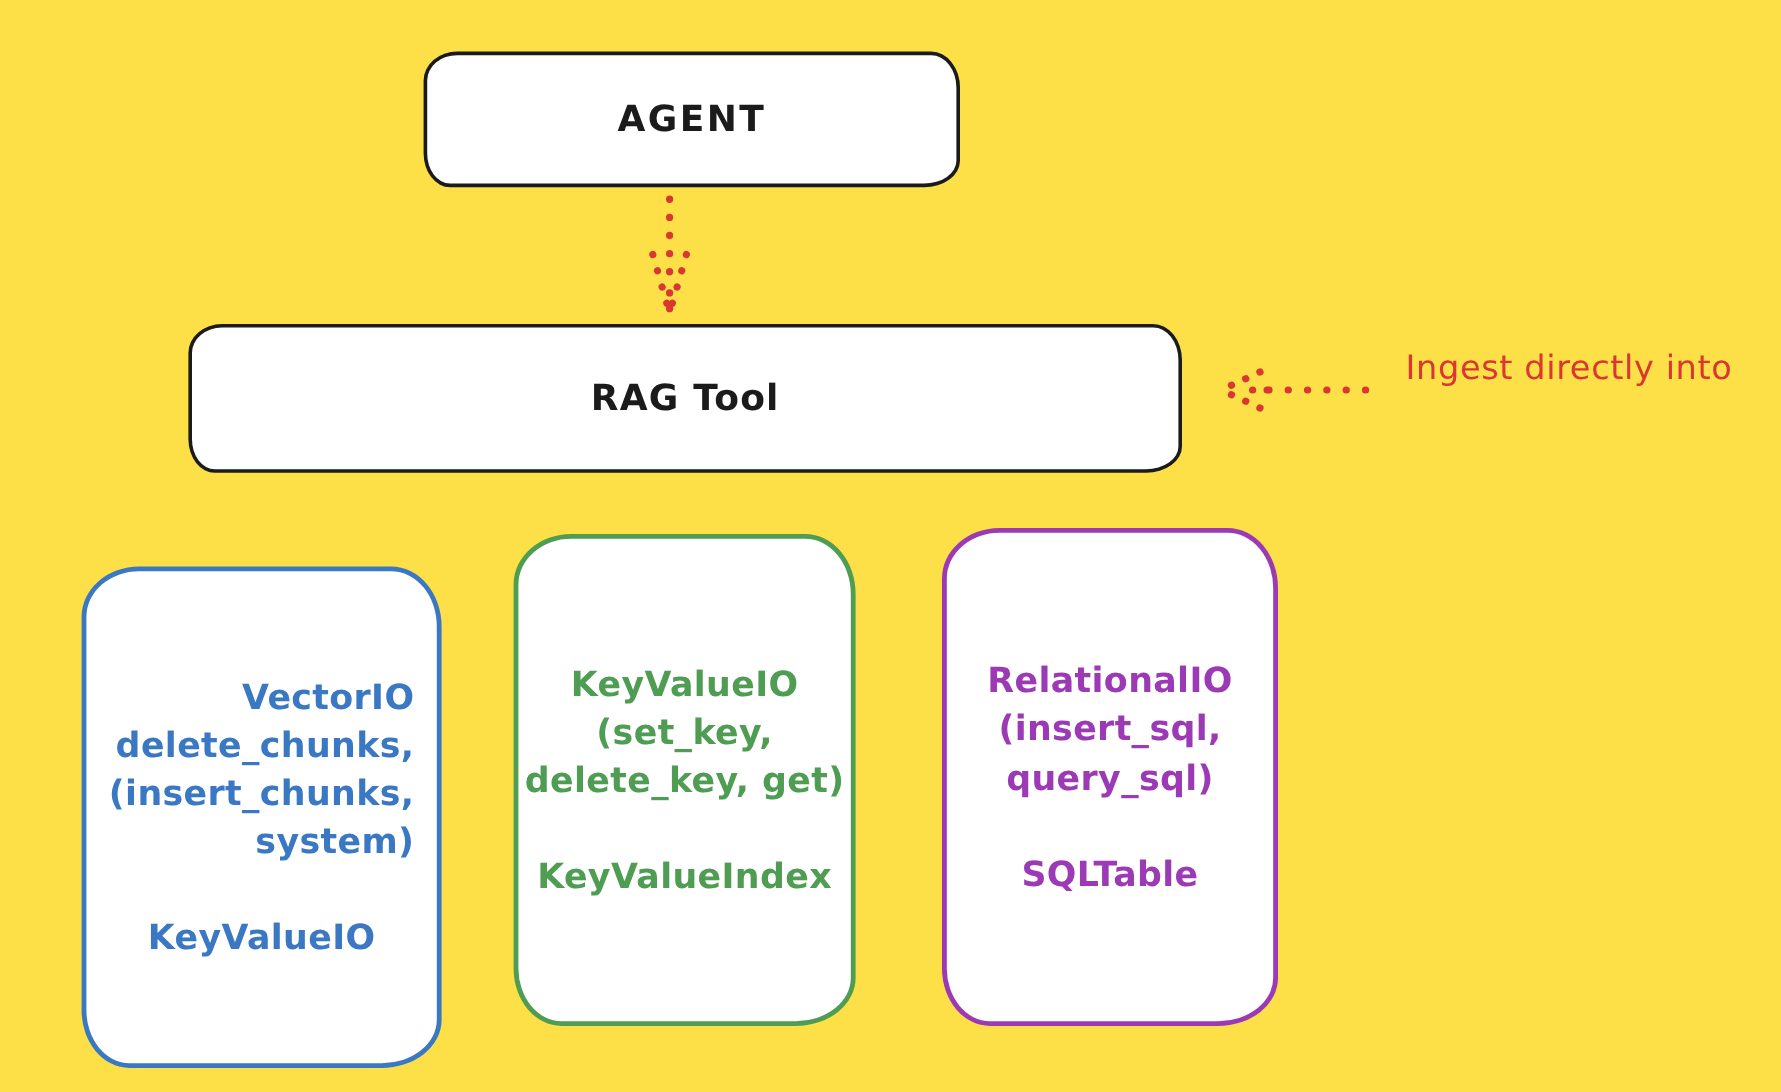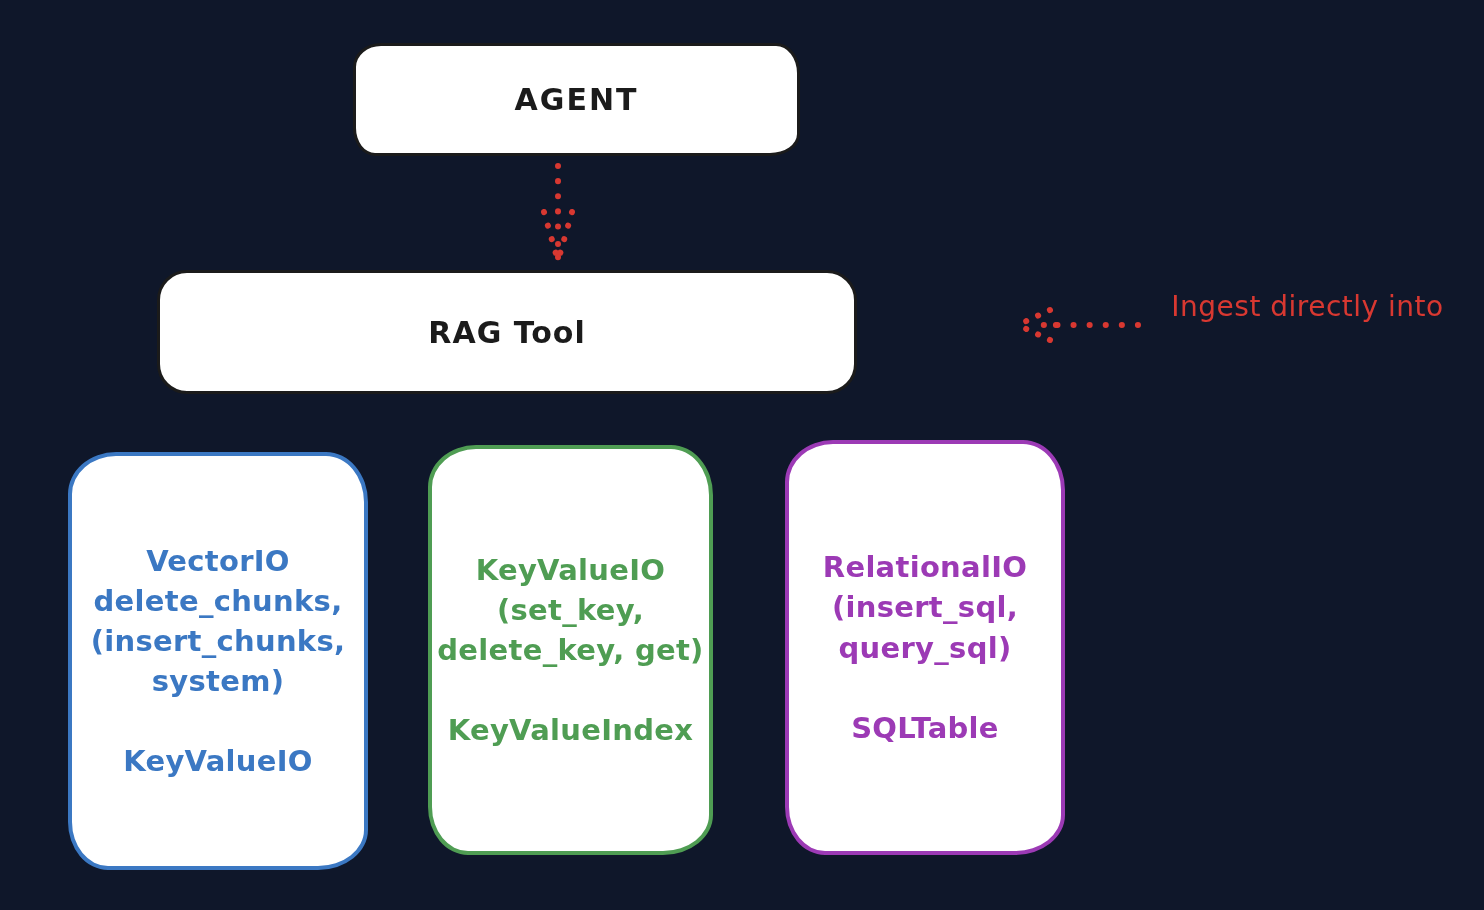--- a/index.html
+++ b/index.html
@@ -5,21 +5,21 @@
   html, body {
     margin: 0;
     padding: 0;
     background: #ffffff;
     font-family: "DejaVu Sans", "Liberation Sans", sans-serif;
   }
   .canvas {
     position: relative;
     width: 1484px;
     height: 910px;
-    background: #0f172a;
+    background: #fde047;
     overflow: hidden;
   }
   
   .sketch-box {
     position: absolute;
     box-sizing: border-box;
     background: #ffffff;
     display: flex;
     align-items: center;
     justify-content: center;
@@ -30,40 +30,39 @@
     border-radius: 28px 24px 30px 22px / 24px 30px 22px 28px;
     color: #1b1b1b;
     font-size: 30px;
     font-weight: 600;
     letter-spacing: 2px;
   }
   .agent-box {
     left: 353px; top: 43px; width: 447px; height: 113px;
   }
   .ragtool-box {
-    left: 157px; top: 270px; width: 700px; height: 124px;
+    left: 157px; top: 270px; width: 828px; height: 124px;
     letter-spacing: 1px;
-    border-radius: 30px;
   }
   .storage-box {
     border-width: 4px;
     border-style: solid;
     border-radius: 48px 42px 50px 40px / 42px 50px 40px 48px;
     flex-direction: column;
     font-size: 29px;
     font-weight: 600;
     line-height: 1.38;
     letter-spacing: 0.3px;
   }
   .storage-box .index-label {
     margin-top: 40px;
   }
   .box-blue {
-    left: 68px; top: 452px; width: 300px; height: 418px;
-    border-color: #3b78c3; color: #3b78c3;
+    left: 68px; top: 472px; width: 300px; height: 418px;
+    border-color: #3b78c3; color: #3b78c3; text-align: right;
   }
   .box-green {
     left: 428px; top: 445px; width: 285px; height: 410px;
     border-color: #4f9d53; color: #4f9d53;
   }
   .box-purple {
     left: 785px; top: 440px; width: 280px; height: 415px;
     border-color: #9c3ab5; color: #9c3ab5;
   }
   .annotation-text {

